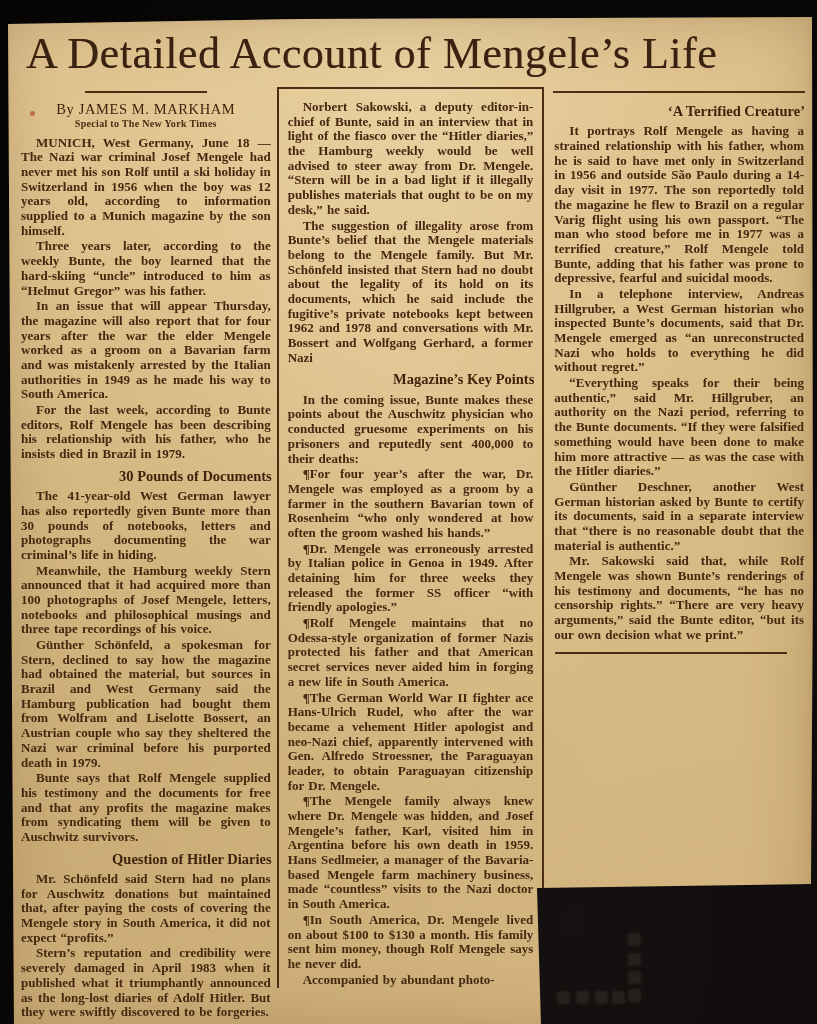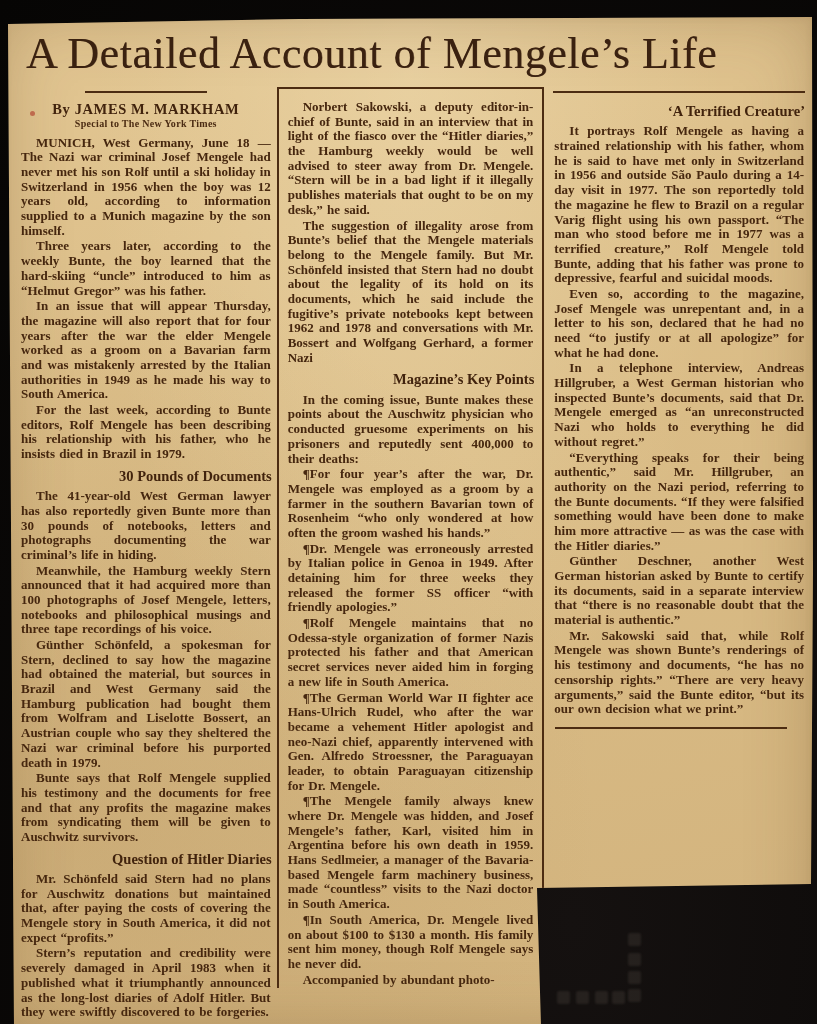--- a/index.html
+++ b/index.html
@@ -16,21 +16,21 @@
   .headline{margin:16px 0 0 26px;font-size:44px;font-weight:normal;color:#3a2110;
     letter-spacing:0.5px;white-space:nowrap;text-shadow:0.4px 0.4px 0 rgba(58,33,16,0.55);}
   .columns{display:flex;align-items:flex-start;margin:8px 8px 0 20px;color:#46270f;}
   .col{font-size:13px;line-height:1.13;font-weight:600;}
   .col1{width:252px;padding:2px 5px 0 0;}
   .col2{width:268px;border-left:2px solid #4c2c12;border-right:2px solid #4c2c12;
     border-top:2px solid #4c2c12;padding:10px 8px 0 8px;box-sizing:border-box;}
   .col3{width:252px;padding:0 4px 0 9px;}
   .col3-top-rule{height:2px;background:#4c2c12;margin:4px 0 10px 0;}
   .byline-rule{width:122px;height:2px;background:#4c2c12;margin:2px auto 8px auto;}
-  .byline{text-align:center;font-weight:bold;font-size:14.5px;letter-spacing:0.6px;color:#41230d;}
+  .byline{text-align:center;font-weight:normal;font-size:14.5px;letter-spacing:0.6px;color:#41230d;}
   .credit{text-align:center;font-size:10px;margin:1px 0 6px 0;letter-spacing:0.3px;color:#4b2b12;}
   .para{margin:1px;text-indent:15px;text-align:justify;word-spacing:1px;}
   .para.cont{text-indent:0;}
   .subhead{text-align:right;font-weight:bold;font-size:14.5px;margin:6px 0 5px 0;color:#41230d;}
   .end-rule{height:2px;background:#4c2c12;margin:10px 18px 0 2px;}
   .dot{position:absolute;width:13px;height:13px;border-radius:2px;
     background:rgba(128,116,104,0.17);filter:blur(1.2px);}
   .red-mark{position:absolute;left:30px;top:99px;width:5px;height:5px;border-radius:50%;
     background:rgba(170,40,30,0.55);filter:blur(0.5px);}
 </style>
@@ -73,21 +73,20 @@
             <p class="para">¶The Mengele family always knew where Dr. Mengele was hidden, and Josef Mengele’s father, Karl, visited him in Argentina before his own death in 1959. Hans Sedlmeier, a manager of the Bavaria-based Mengele farm machinery business, made “countless” visits to the Nazi doctor in South America.</p>
             <p class="para">¶In South America, Dr. Mengele lived on about $100 to $130 a month. His family sent him money, though Rolf Mengele says he never did.</p>
             <p class="para">Accompanied by abundant photo-</p>
           </div>
       </div>
       <div class="col col3">
         <div class="col3-top-rule"></div>
         <div class="blocks">
             <h3 class="subhead">‘A Terrified Creature’</h3>
             <p class="para">It portrays Rolf Mengele as having a strained relationship with his father, whom he is said to have met only in Switzerland in 1956 and outside São Paulo during a 14-day visit in 1977. The son reportedly told the magazine he flew to Brazil on a regular Varig flight using his own passport. “The man who stood before me in 1977 was a terrified creature,” Rolf Mengele told Bunte, adding that his father was prone to depressive, fearful and suicidal moods.</p>
-            <p class="para">Even so, according to the magazine, Josef Mengele was unrepentant and, in a letter to his son, declared that he had no need “to justify or at all apologize” for what he had done.</p>
             <p class="para">In a telephone interview, Andreas Hillgruber, a West German historian who inspected Bunte’s documents, said that Dr. Mengele emerged as “an unreconstructed Nazi who holds to everything he did without regret.”</p>
             <p class="para">“Everything speaks for their being authentic,” said Mr. Hillgruber, an authority on the Nazi period, referring to the Bunte documents. “If they were falsified something would have been done to make him more attractive — as was the case with the Hitler diaries.”</p>
             <p class="para">Günther Deschner, another West German historian asked by Bunte to certify its documents, said in a separate interview that “there is no reasonable doubt that the material is authentic.”</p>
             <p class="para">Mr. Sakowski said that, while Rolf Mengele was shown Bunte’s renderings of his testimony and documents, “he has no censorship rights.” “There are very heavy arguments,” said the Bunte editor, “but its our own decision what we print.”</p>
           </div>
         <div class="end-rule"></div>
       </div>
     </div>
     <div class="red-mark"></div>
   </div>

